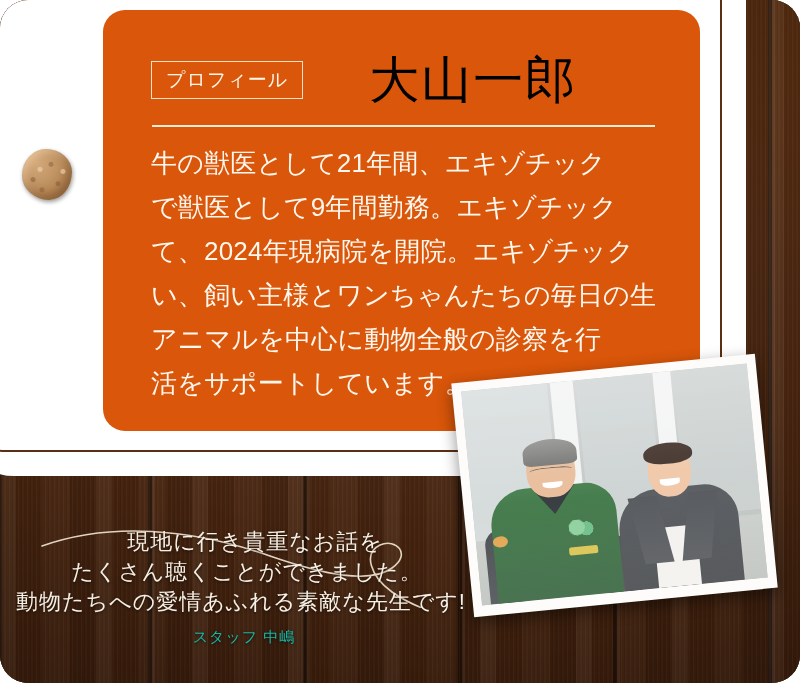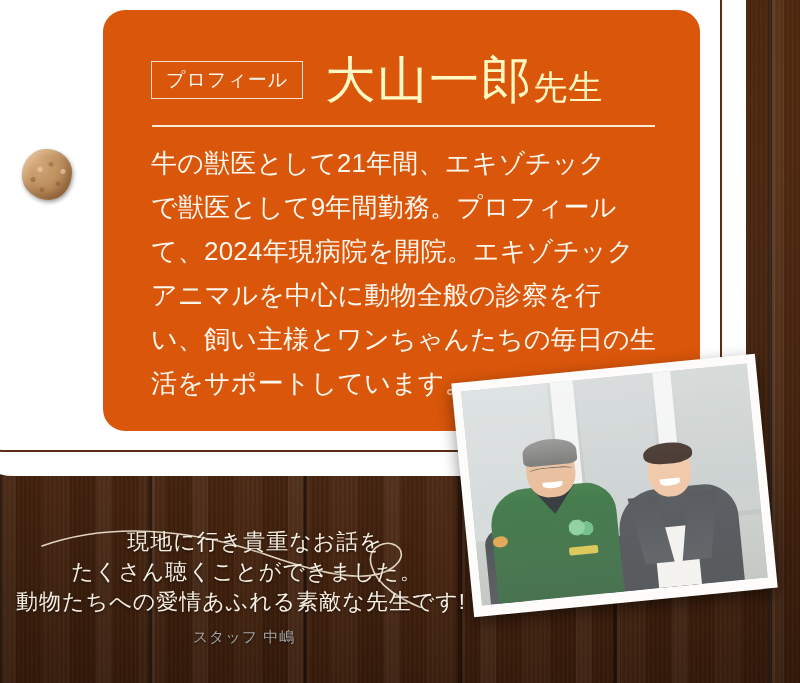--- a/index.html
+++ b/index.html
@@ -8,20 +8,21 @@
     width:800px; height:683px;
     overflow:hidden;
     font-family:"Liberation Sans", sans-serif;
   }
 
   #stage {
     position:relative;
     width:800px; height:683px;
     overflow:hidden;
     background:#3f2009;
+    border-radius:28px;
   }
 
   
   .wood {
     position:absolute; inset:0;
     background-color:#53290f;
     background-image:
       
       linear-gradient(90deg,
         rgba(0,0,0,0.55) 0px, rgba(0,0,0,0) 3px),
@@ -129,28 +130,29 @@
     border:1.5px solid #f3e2c6;
     color:#fdf6ea;
     font-size:19px;
     letter-spacing:1px;
     padding:8px 14px 9px;
     line-height:1;
     white-space:nowrap;
     font-family:"Liberation Sans", sans-serif;
   }
   .doctor-name {
-    color:#fef9c3;
+    color:#000000;
     font-family:"Liberation Serif", serif;
     font-size:50px;
     line-height:1;
     letter-spacing:2px;
     white-space:nowrap;
     display:flex;
-    align-items:flex-end;
+    align-items:flex-start;
+    margin-left:44px;
   }
   .doctor-name .suffix { font-size:34px; letter-spacing:1px; }
 
   .divider {
     position:absolute;
     left:49px; top:115px;
     width:503px; height:2px;
     background:#f7ecd8;
   }
 
@@ -262,21 +264,21 @@
   }
   .caption p { margin:0; white-space:nowrap; }
   .caption .c1 { padding-left:40px; }
   .caption .c2 { padding-left:24px; }
   .caption .c3 { padding-left:12px; }
   .attrib {
     position:absolute;
     left:0; top:628px;
     width:470px;
     text-align:center;
-    color:#a3a3a3;
+    color:#14b8a6;
     font-size:15px;
     letter-spacing:1px;
     text-shadow:0 1px 3px rgba(0,0,0,0.6);
     padding-left:18px;
     font-family:"Liberation Sans", sans-serif;
   }
 </style>
 </head>
 <body>
 
@@ -289,32 +291,31 @@
   <div class="white-panel-line"></div>
 
   <div class="kibble"></div>
 
   <div class="orange-card">
 
     <div class="card-header">
       <span class="tag-box">プロフィール</span>
       <span class="doctor-name">
         <span>大山一郎</span>
-          <span class="suffix">先生</span>
       </span>
     </div>
 
     <div class="divider"></div>
 
     <div class="body-text">
       <p>牛の獣医として21年間、エキゾチック</p>
-      <p>で獣医として9年間勤務。プロフィール</p>
+      <p>で獣医として9年間勤務。エキゾチック</p>
       <p>て、2024年現病院を開院。エキゾチック</p>
+      <p>い、飼い主様とワンちゃんたちの毎日の生</p>
       <p>アニマルを中心に動物全般の診察を行</p>
-      <p>い、飼い主様とワンちゃんたちの毎日の生</p>
       <p>活をサポートしています。</p>
     </div>
   </div>
 
   <div class="photo-frame">
     <div class="photo" aria-label="大山一郎先生とスタッフの写真">
       <div class="pane p1"></div>
       <div class="pane p2"></div>
       <div class="pane p3"></div>
       <div class="pane p4"></div>

